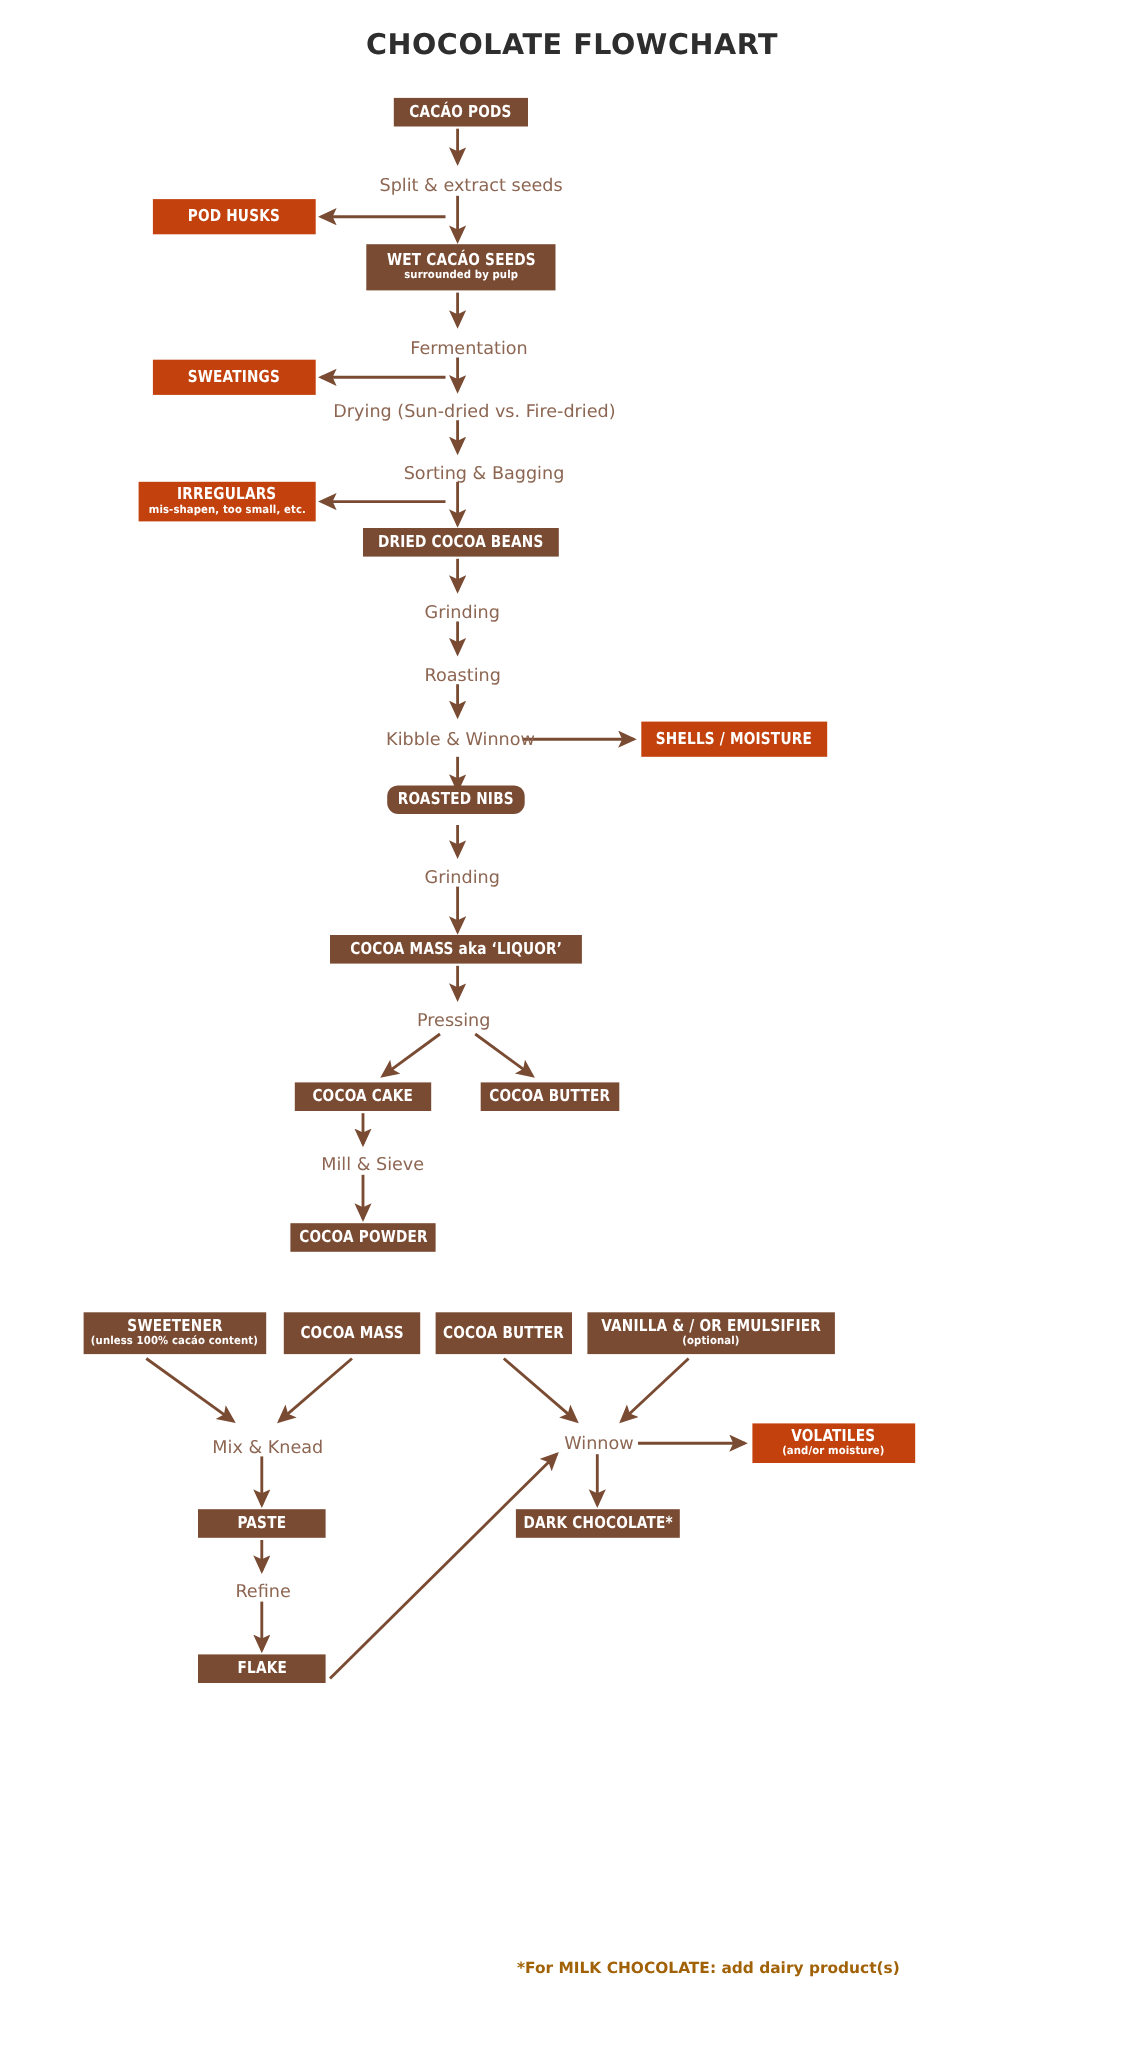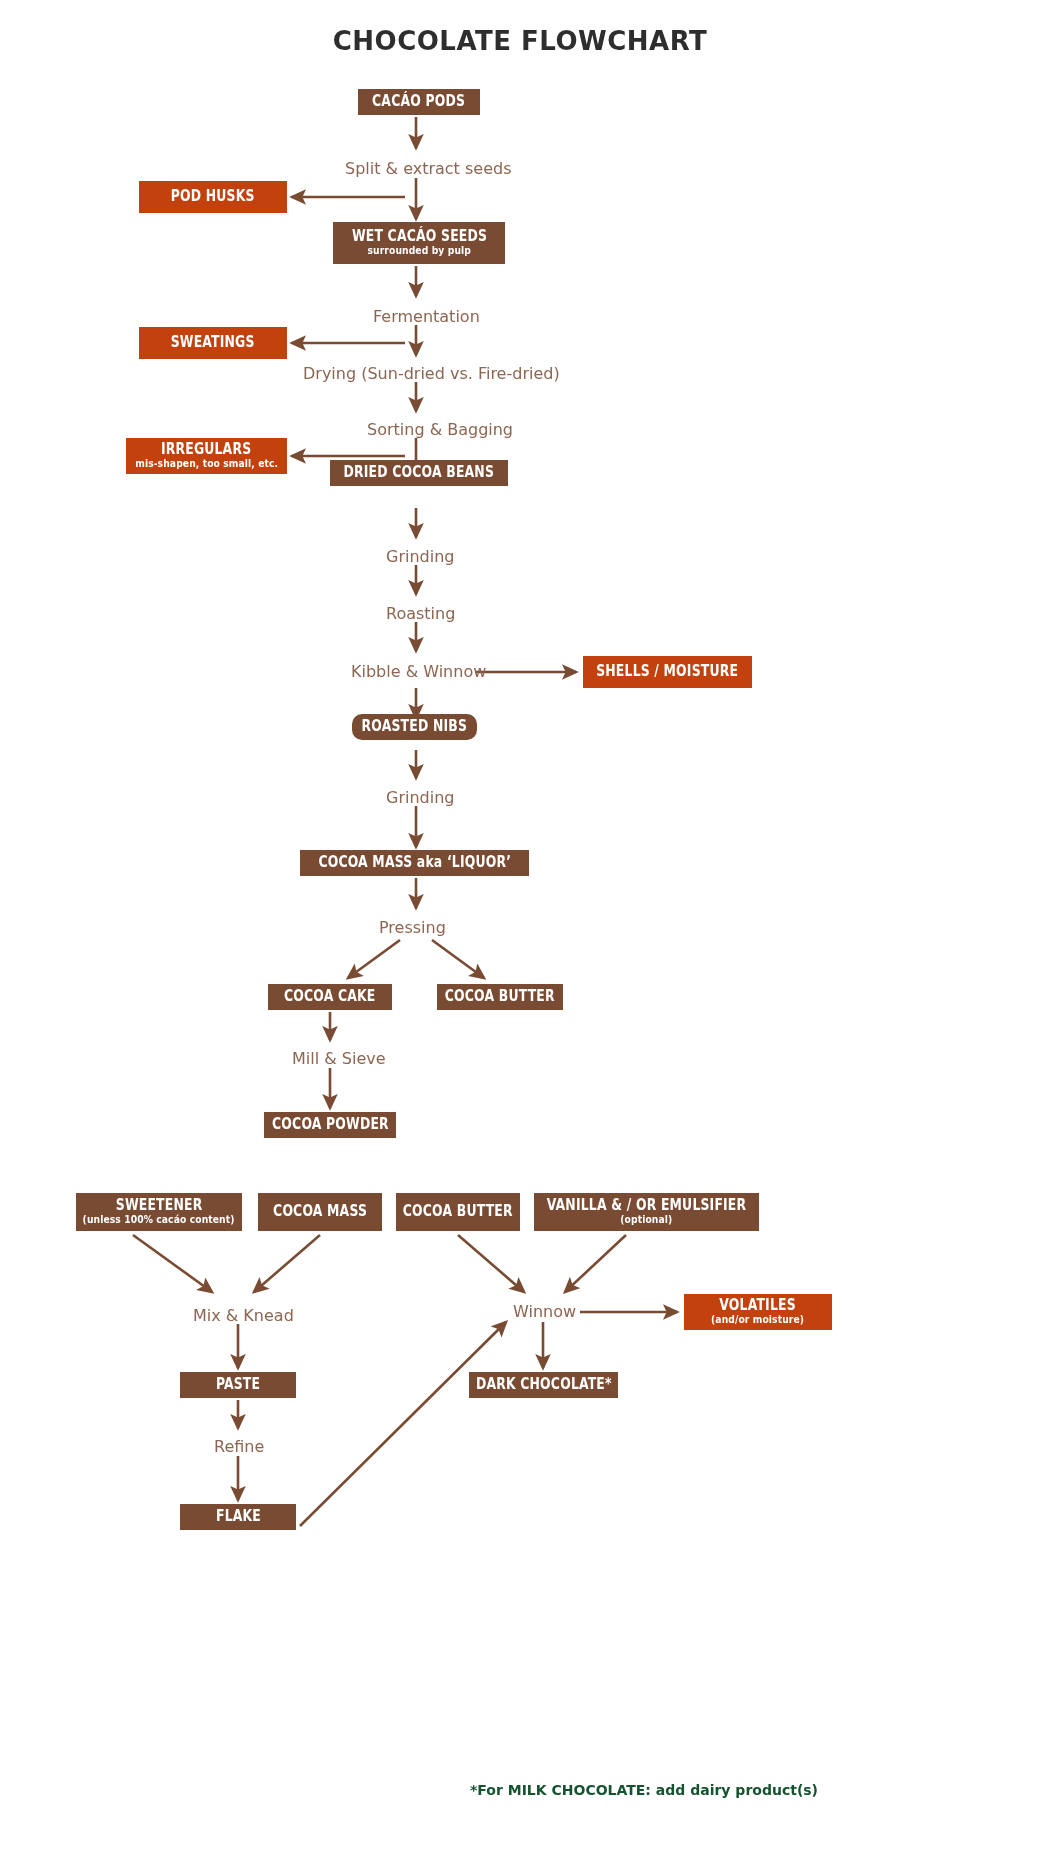--- a/index.html
+++ b/index.html
@@ -70,21 +70,21 @@
   .step {
     position: absolute;
     color: #8c6652;
     font-size: 16px;
     white-space: nowrap;
     font-family: "DejaVu Sans", sans-serif;
     text-align: right;
   }
   .footnote {
     position: absolute;
-    color: #14532d;
+    color: #a16207;
     font-size: 14px;
     white-space: nowrap;
     font-family: "DejaVu Sans", sans-serif;
     font-weight: bold;
   }
   svg.edges {
     position: absolute;
     left: 0; top: 0;
     width: 1040px;
     height: 1860px;
@@ -185,21 +185,21 @@
 
   <div class="node byproduct" style="left:139px;top:327px;width:148px;height:32px;">
     <span class="main-label">SWEATINGS</span>
   </div>
 
   <div class="node byproduct" style="left:126px;top:438px;width:161px;height:36px;">
     <span class="main-label">IRREGULARS</span>
     <span class="sub-label">mis-shapen, too small, etc.</span>
   </div>
 
-  <div class="node product" style="left:330px;top:460px;width:178px;height:26px;">
+  <div class="node product" style="left:330px;top:480px;width:178px;height:26px;">
     <span class="main-label">DRIED COCOA BEANS</span>
   </div>
 
   <div class="node byproduct" style="left:583px;top:656px;width:169px;height:32px;">
     <span class="main-label">SHELLS / MOISTURE</span>
   </div>
 
   <div class="node product" style="left:352px;top:714px;width:125px;height:26px;border-radius:10px;">
     <span class="main-label">ROASTED NIBS</span>
   </div>

